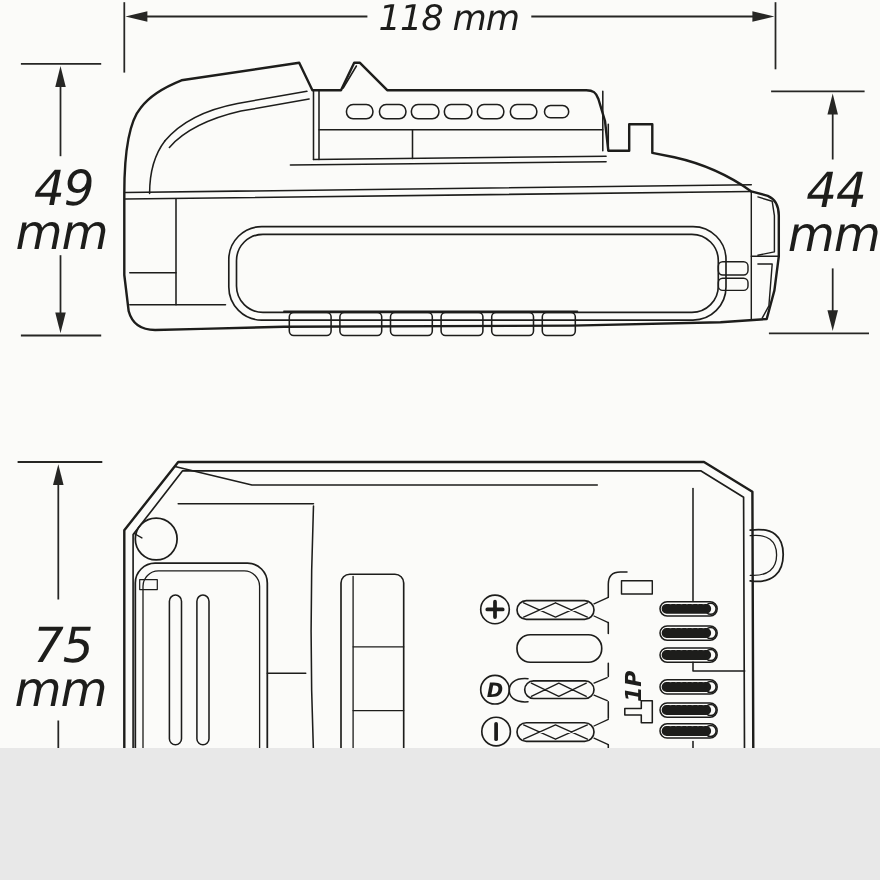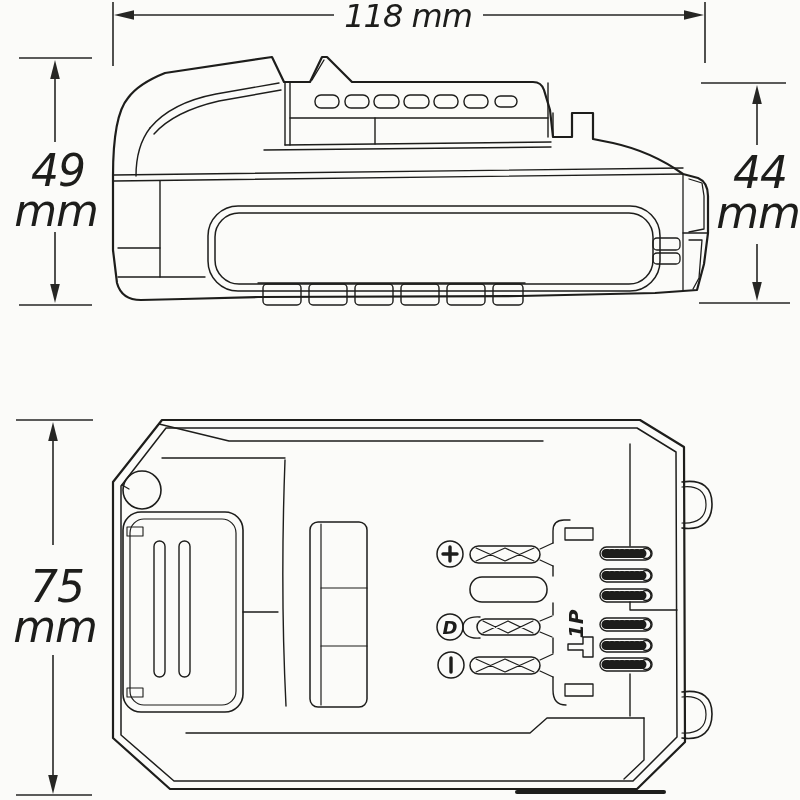--- a/index.html
+++ b/index.html
@@ -1,16 +1,16 @@
 <!DOCTYPE html>
 <html><head>
 <meta charset="utf-8">
 <style>
   html,body{margin:0;padding:0;background:#e8e8e8;}
-  .sheet{width:800px;height:800px;background:#fbfbf9;position:relative;overflow:hidden;
+  .sheet{width:800px;height:680px;background:#fbfbf9;position:relative;overflow:hidden;
          font-family:"DejaVu Sans", sans-serif;}
   svg{display:block;}
   .dim-text{font-family:"DejaVu Sans", sans-serif;font-style:italic;fill:#1d1d1b;letter-spacing:-1px;}
   .dim-big{font-size:44px;}
   .dim-top{font-size:32px;}
   .lbl{font-family:"DejaVu Sans", sans-serif;font-style:italic;font-weight:700;fill:#1d1d1b;}
 </style>
 </head>
 <body>
 

